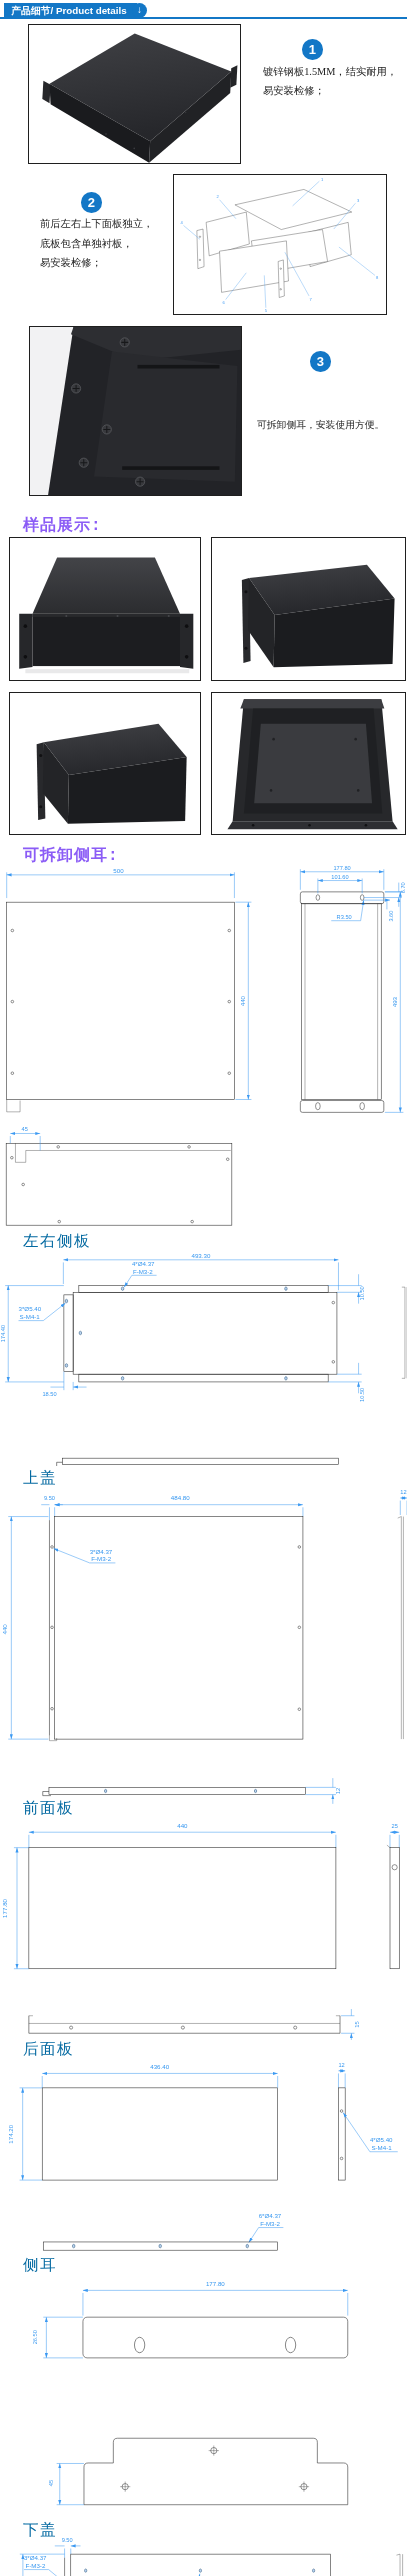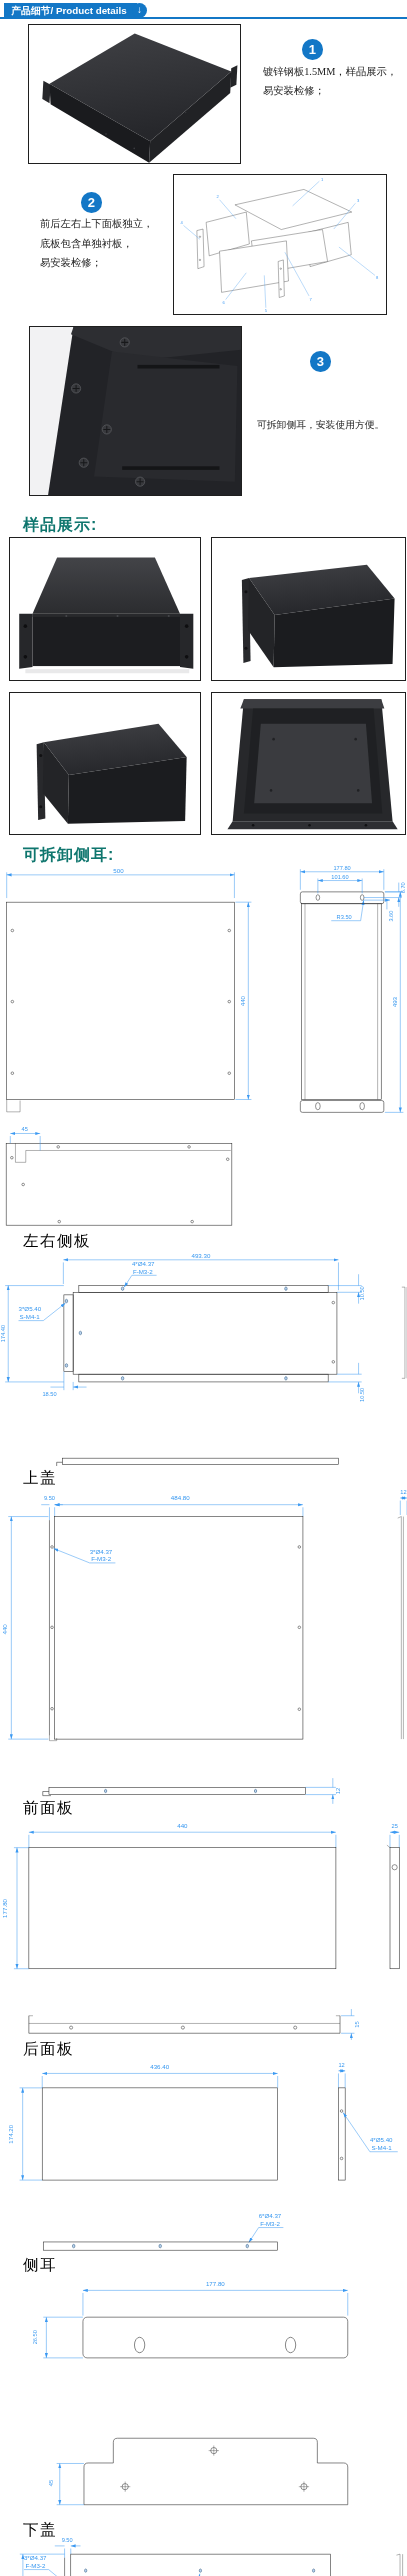--- a/index.html
+++ b/index.html
@@ -11,23 +11,23 @@
   .header-bar { position:absolute; left:4.1px; top:2.6px; width:133px; height:15px; background:#1377c6;
       color:#fff; font-size:9.8px; font-weight:bold; line-height:15px; padding-left:7.2px; white-space:nowrap; }
   .header-arrow { position:absolute; left:132px; top:2.6px; width:15px; height:15px; border-radius:50%;
       background:#1377c6; color:#fff; font-size:9.8px; font-weight:bold; text-align:center; line-height:14.4px; }
   .header-rule { position:absolute; left:0; top:17px; width:407px; height:2.1px; background:#1377c6; }
 
   .photo-frame { position:absolute; border:0.5px solid #1f1f1f; background:#fff; overflow:hidden; }
   .badge { position:absolute; width:20.6px; height:20.6px; border-radius:50%; background:#1377c6; color:#fff;
       font-weight:bold; font-size:13px; display:flex; align-items:center; justify-content:center; }
   .cn { position:absolute; color:#1c1c1c; font-family:"Liberation Serif", serif; font-size:10.3px; white-space:nowrap; }
-  .heading { position:absolute; color:#0f766e; font-family:Liberation Sans, sans-serif; font-weight:bold;
+  .heading { position:absolute; color:#8b5cf6; font-family:Liberation Mono, monospace; font-weight:bold;
       font-size:16px; letter-spacing:1px; white-space:nowrap; }
-  .dwg-label { position:absolute; color:#000000; font-family:"Liberation Serif", serif; font-size:15.5px;
+  .dwg-label { position:absolute; color:#0369a1; font-family:"Liberation Serif", serif; font-size:15.5px;
       letter-spacing:1.5px; white-space:nowrap; }
 
   svg.layer { position:absolute; left:0; }
   svg text { font-family:"Liberation Sans", sans-serif; }
   .ol  { stroke:#2a2a2a; stroke-width:1.1; fill:none; }
   .thin{ stroke:#2a2a2a; stroke-width:0.7; fill:none; }
   .dl  { stroke:#3b99f2; stroke-width:1; fill:none; }
   .dt  { fill:#3898f0; font-size:12px; }
   .dts { fill:#3898f0; font-size:11px; }
   .hole  { stroke:#2a2a2a; stroke-width:1; fill:#fff; }
@@ -78,21 +78,21 @@
         <polygon points="394,84 406,78 404,116 392,122" fill="#242528"></polygon>
         <circle cx="150" cy="212" r="1.6" fill="#3c3d41"></circle>
           <circle cx="205" cy="240" r="1.6" fill="#3c3d41"></circle>
         <circle cx="305" cy="170" r="1.6" fill="#35363a"></circle>
       </g>
     </svg>
   </div>
   <div class="badge" style="left:302px;top:39px;">
     <span>1</span>
   </div>
-  <div class="cn" style="left:263px;top:65px;">镀锌钢板1.5MM，样品展示，</div>
+  <div class="cn" style="left:263px;top:65px;">镀锌钢板1.5MM，结实耐用，</div>
   <div class="cn" style="left:263px;top:84px;">易安装检修；</div>
 
   <div class="badge" style="left:81px;top:192px;">
     <span>2</span>
   </div>
   <div class="cn" style="left:40px;top:217px;">前后左右上下面板独立，</div>
   <div class="cn" style="left:40px;top:237px;text-align:right;">底板包含单独衬板，</div>
   <div class="cn" style="left:40px;top:256px;text-align:center;">易安装检修；</div>
 
   <div class="photo-frame" style="left:173px;top:174px;width:214px;height:141px;">

